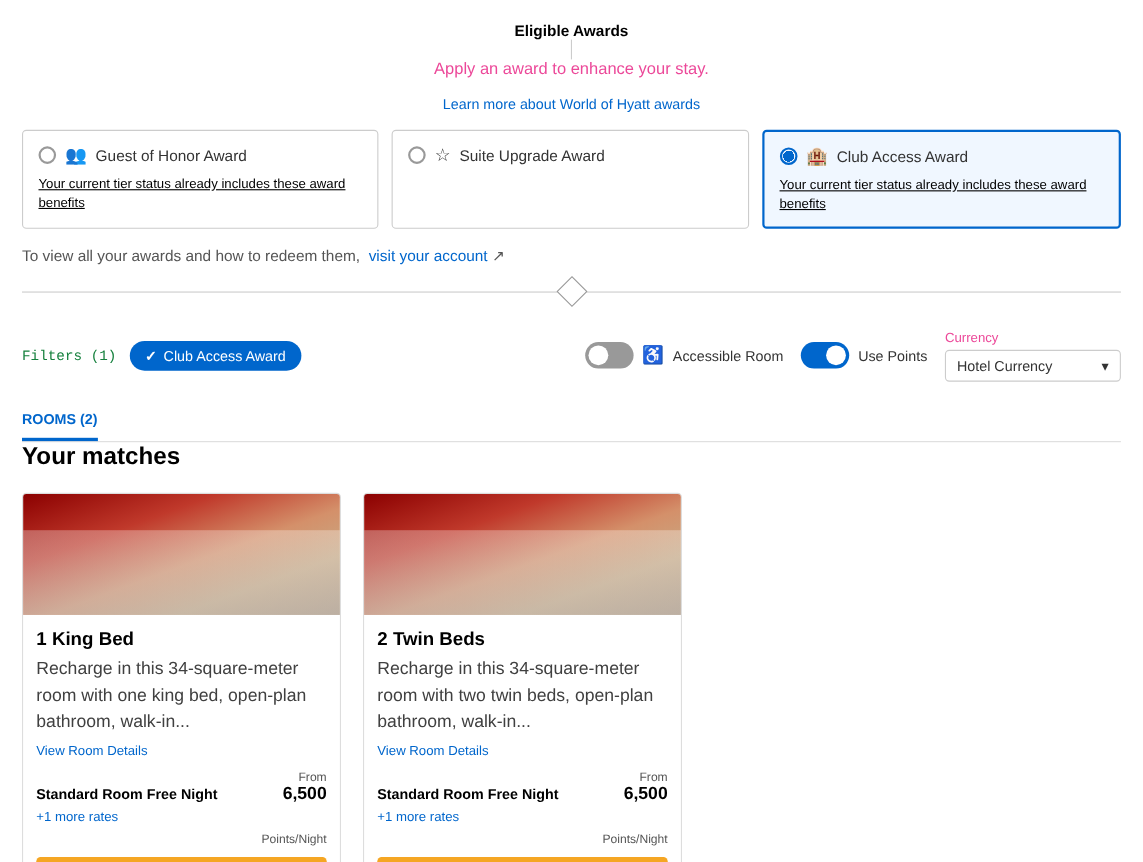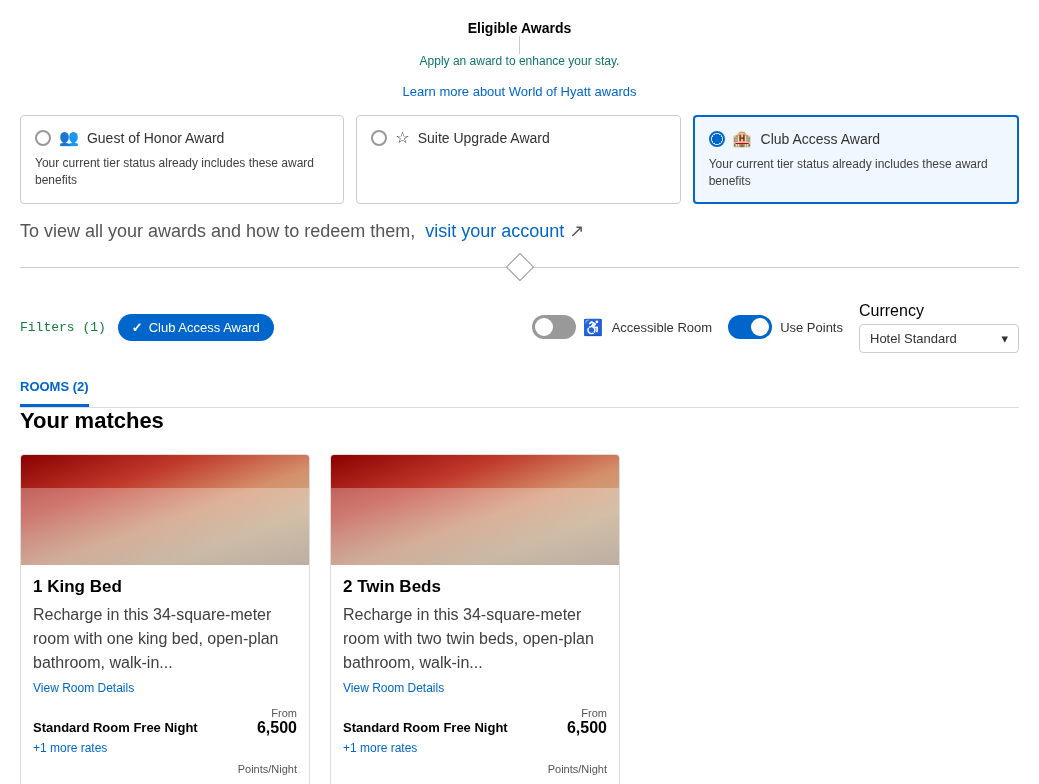--- a/index.html
+++ b/index.html
@@ -4,21 +4,21 @@
   <style>
     * { box-sizing: border-box; margin: 0; padding: 0; }
     body { font-family: Arial, sans-serif; background: #f5f5f5; color: #333; font-size: 14px; }
 
     .page-container { background: #fff; max-width: 1039px; margin: 0 auto; padding: 20px; }
 
     
     .eligible-awards-header { display: flex; align-items: center; margin-bottom: 16px; flex-direction: column; }
     .eligible-awards-title { font-weight: bold; font-size: 14px; color: #000; }
     .header-divider { width: 1px; background: #ccc; height: 18px; margin: 0 12px; }
-    .apply-text { color: #0f766e; font-size: 12px; }
+    .apply-text { color: #ec4899; font-size: 15px; }
     .learn-more-link { color: #0066cc; text-decoration: none; font-size: 13px; cursor: pointer; }
 
     .award-cards-row { display: flex; gap: 12px; margin-bottom: 16px; }
     .award-card {
       flex: 1;
       border: 1px solid #ccc;
       border-radius: 4px;
       padding: 12px 14px;
       cursor: pointer;
       background: #fff;
@@ -30,23 +30,23 @@
     .award-card-label { display: flex; align-items: center; gap: 8px; font-size: 14px; font-weight: 500; }
     .radio-dot {
       width: 16px; height: 16px; border-radius: 50%; border: 2px solid #999;
       display: inline-block; flex-shrink: 0;
     }
     .radio-dot.checked {
       border-color: #0066cc;
       background: radial-gradient(circle, #0066cc 5px, transparent 5px);
     }
     .award-icon { font-size: 16px; }
-    .award-subtitle { font-size: 12px; color: #404040; margin-top: 8px; line-height: 1.4; }
-
-    .visit-link { font-size: 18px; color: #555; margin-bottom: 4px; }
+    .award-subtitle { font-size: 12px; color: #000000; margin-top: 8px; line-height: 1.4; text-decoration: underline; }
+
+    .visit-link { font-size: 14px; color: #555; margin-bottom: 4px; }
     .visit-link a { color: #0066cc; text-decoration: none; cursor: pointer; }
 
     
     .diamond-divider {
       position: relative; width: 100%; height: 30px; margin: 10px 0 20px 0;
     }
     .diamond-divider::before {
       content: '';
       position: absolute; top: 50%; left: 0; right: 0;
       height: 1px; background: #ccc;
@@ -82,21 +82,21 @@
     .toggle-switch.on { background: #0066cc; }
     .toggle-knob {
       position: absolute; top: 3px;
       width: 18px; height: 18px; border-radius: 50%; background: #fff;
       transition: left 0.2s;
     }
     .toggle-switch.off .toggle-knob { left: 3px; }
     .toggle-switch.on .toggle-knob { left: 23px; }
 
     .currency-section { display: flex; flex-direction: column; gap: 4px; }
-    .currency-label { font-size: 16px; color: #000000; font-weight: 500; }
+    .currency-label { font-size: 12px; color: #ec4899; font-weight: 500; }
     .currency-select {
       border: 1px solid #ccc; border-radius: 4px; padding: 6px 10px;
       font-size: 13px; background: #fff; cursor: pointer;
       display: flex; align-items: center; justify-content: space-between;
       min-width: 160px;
     }
 
     
     .tabs-row { border-bottom: 1px solid #ddd; }
     .tab-item {
@@ -223,21 +223,21 @@
       <div class="toggle-group">
         <div class="toggle-switch on">
           <div class="toggle-knob"></div>
         </div>
         <span class="toggle-label">Use Points</span>
       </div>
 
       <div class="currency-section">
         <span class="currency-label">Currency</span>
         <div class="currency-select">
-          <span>Hotel Standard</span>
+          <span>Hotel Currency</span>
           <span>▾</span>
         </div>
       </div>
     </div>
   </div>
 
   <div class="tabs-row">
     <span class="tab-item active">ROOMS (2)</span>
   </div>
 

